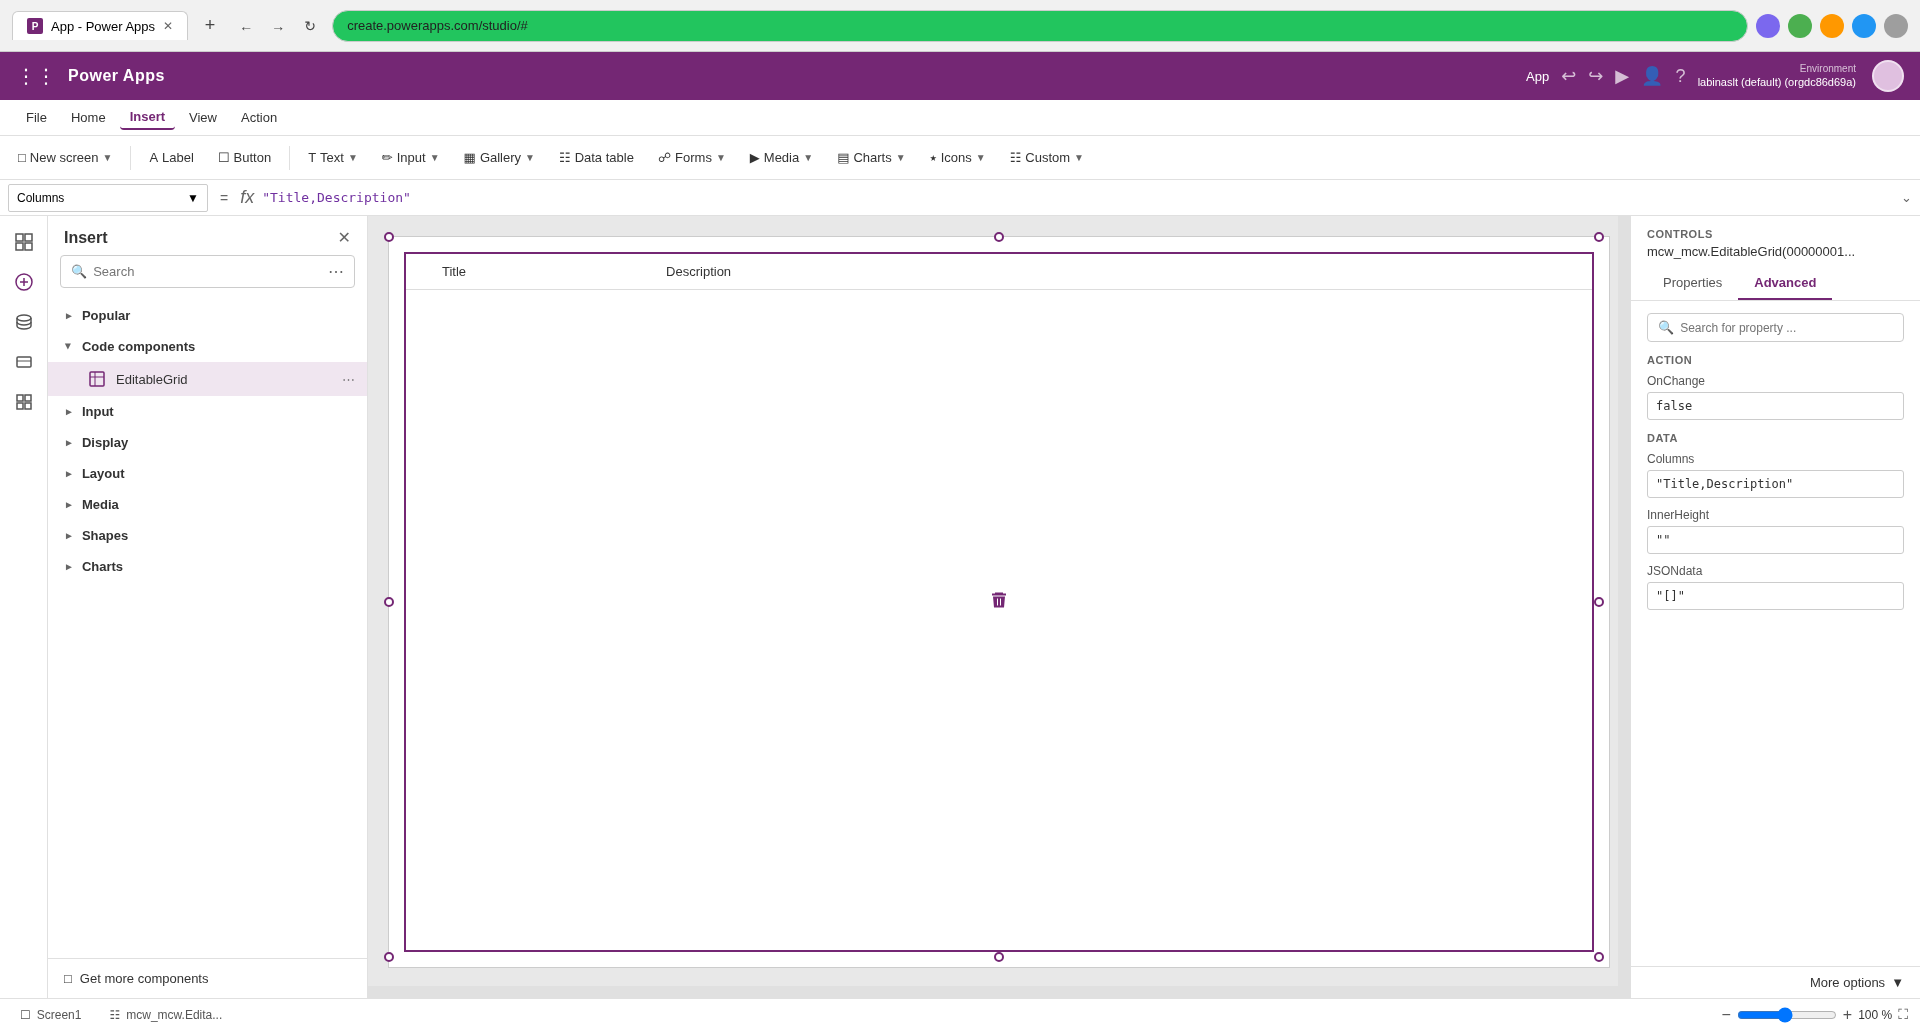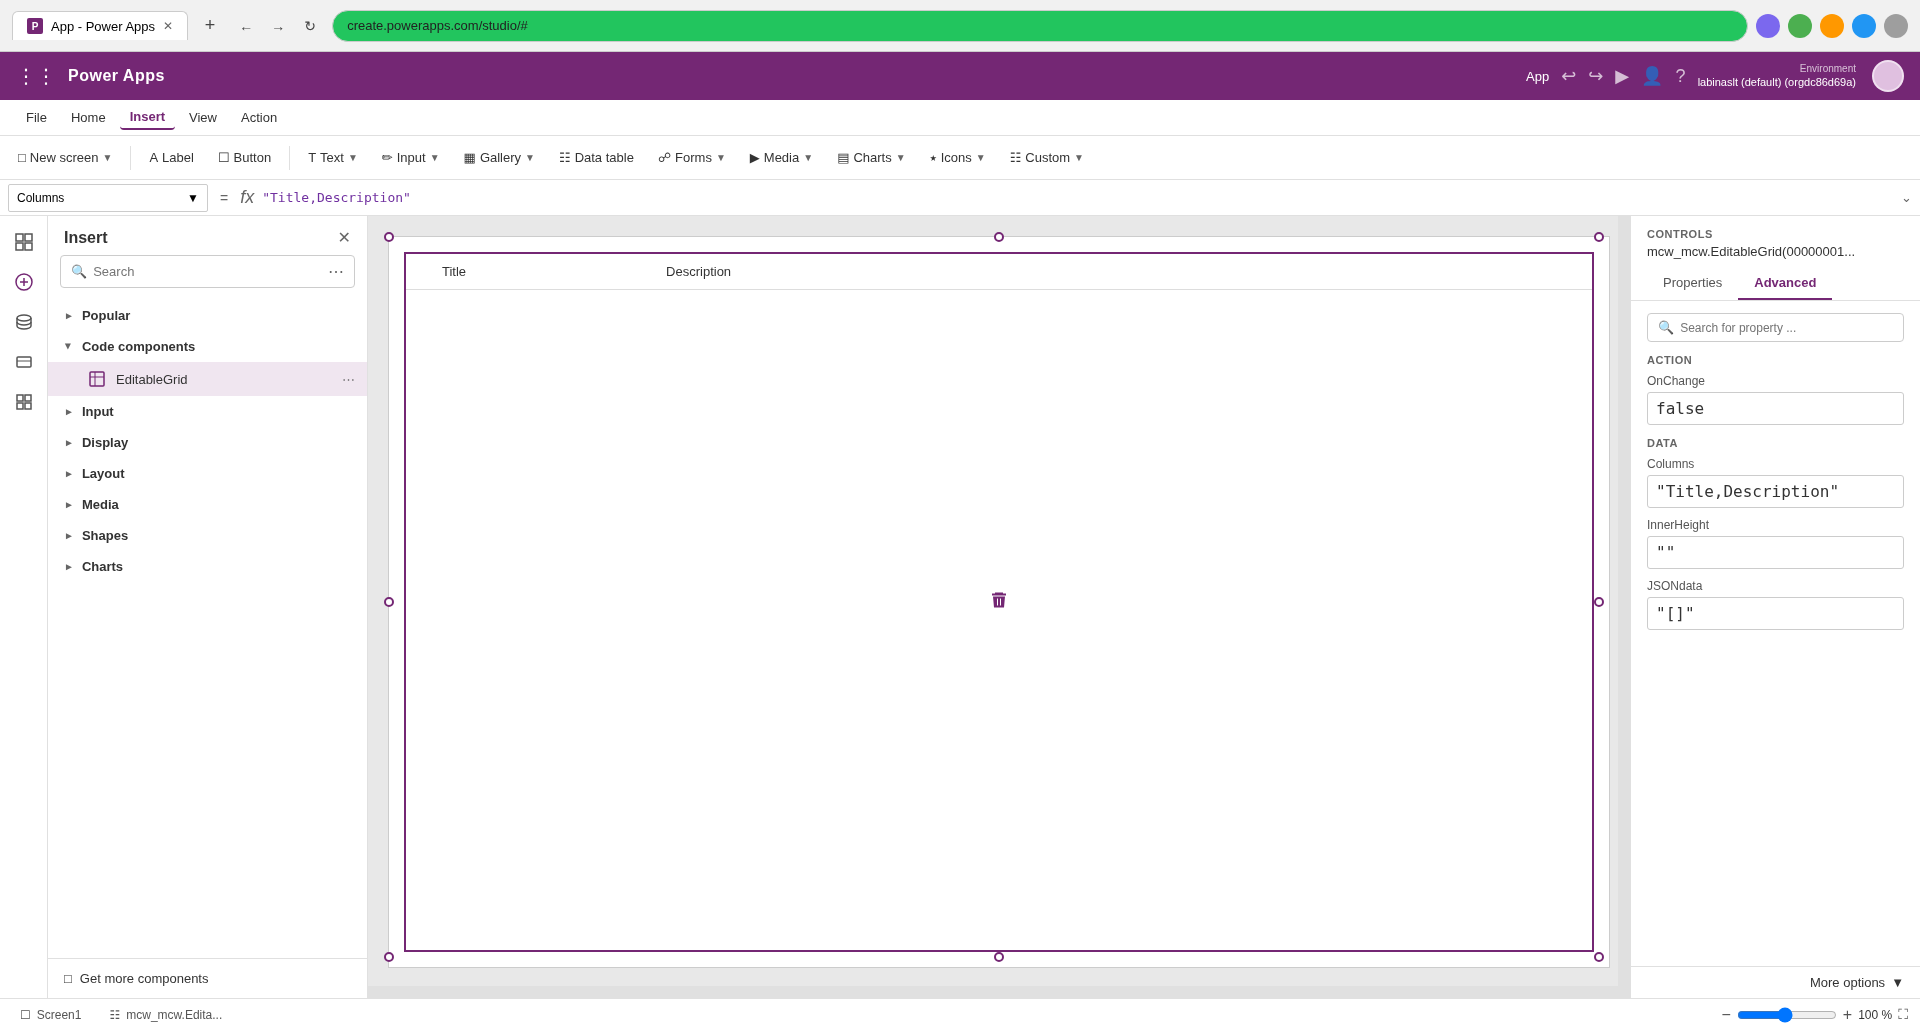--- a/index.html
+++ b/index.html
@@ -345,21 +345,21 @@
     }
     .prop-search input { border: none; outline: none; font-size: 12px; flex: 1; color: #999; }
     .section-label { font-size: 11px; font-weight: 700; color: #666; letter-spacing: 0.5px; text-transform: uppercase; margin: 12px 0 8px; }
     .prop-item { margin-bottom: 10px; }
     .prop-label { font-size: 12px; color: #555; margin-bottom: 4px; }
     .prop-value {
       width: 100%;
       padding: 6px 8px;
       border: 1px solid #ccc;
       border-radius: 3px;
-      font-size: 16px;
+      font-size: 12px;
       background: #fff;
       color: #333;
       font-family: 'Consolas', monospace;
     }
     .more-options-btn {
       display: flex;
       align-items: center;
       gap: 6px;
       padding: 8px 16px;
       border: none;

